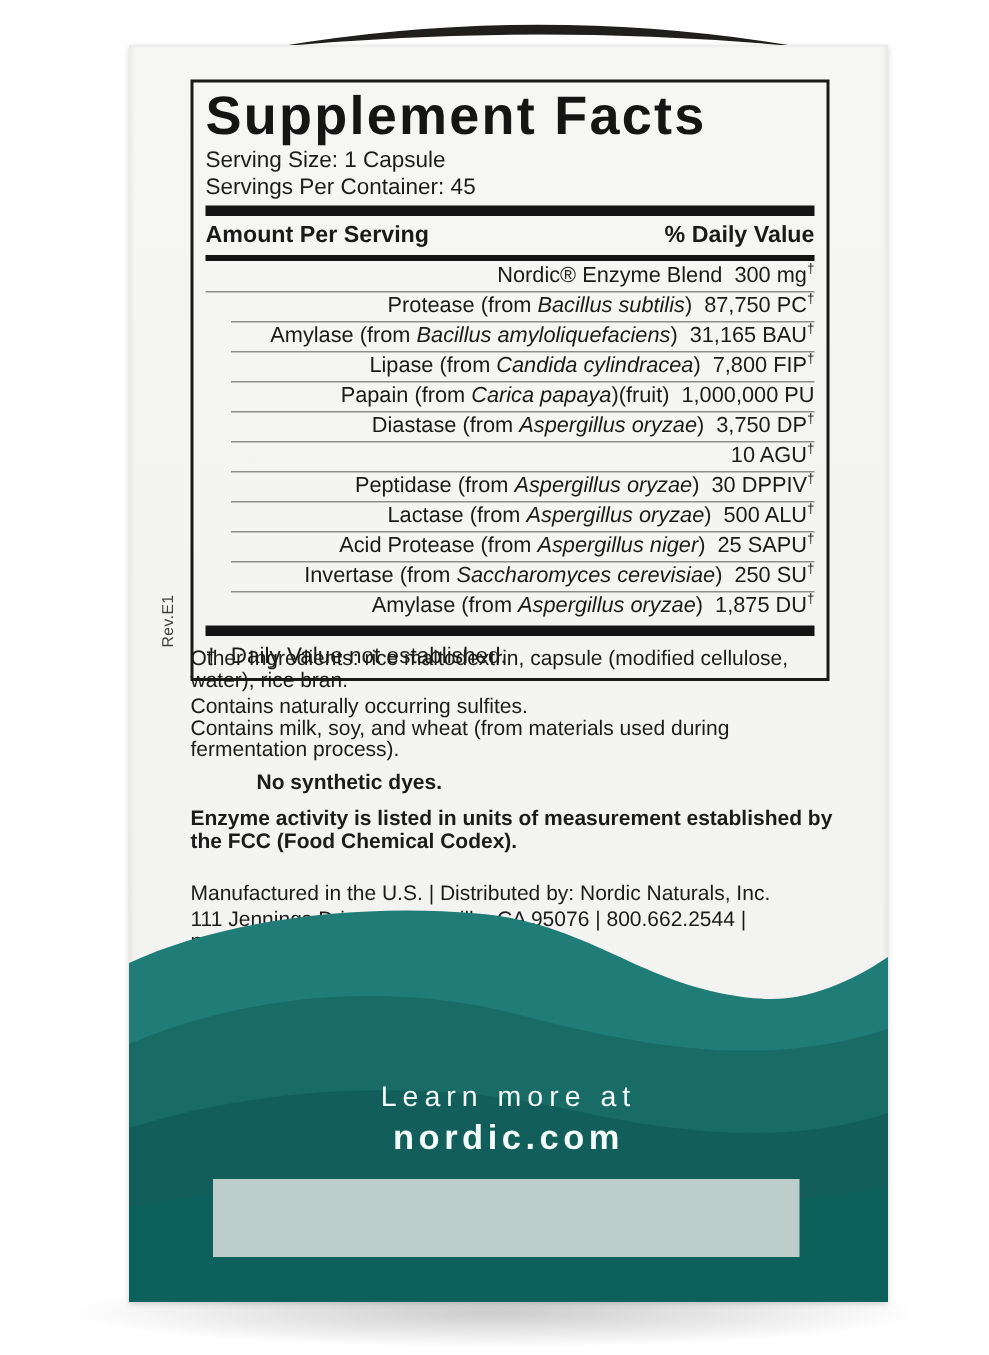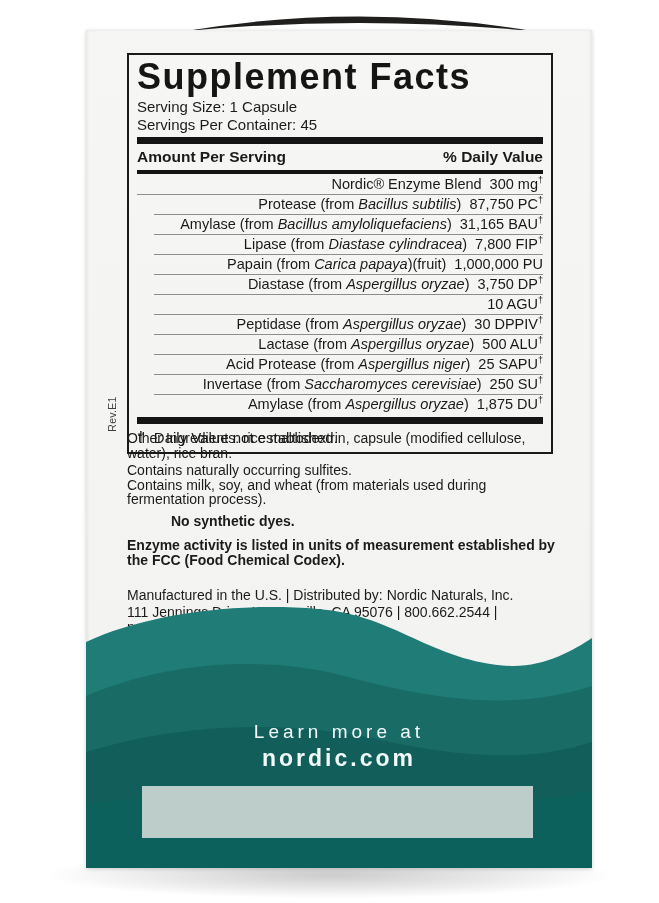--- a/index.html
+++ b/index.html
@@ -107,21 +107,21 @@
         </div>
         <div class="row sub">
           <span class="nm"><span>Protease (from </span><i>Bacillus subtilis</i><span>)</span></span>
           <span class="amt"><span>87,750 PC</span><sup>†</sup></span>
         </div>
         <div class="row sub">
           <span class="nm"><span>Amylase (from </span><i>Bacillus amyloliquefaciens</i><span>)</span></span>
           <span class="amt"><span>31,165 BAU</span><sup>†</sup></span>
         </div>
         <div class="row sub">
-          <span class="nm"><span>Lipase (from </span><i>Diastase cylindracea</i><span>)</span></span>
+          <span class="nm"><span>Lipase (from </span><i>Candida cylindracea</i><span>)</span></span>
           <span class="amt"><span>7,800 FIP</span><sup>†</sup></span>
         </div>
         <div class="row sub">
           <span class="nm"><span>Papain (from </span><i>Carica papaya</i><span>)(fruit)</span></span>
           <span class="amt"><span>1,000,000 PU</span><sup></sup></span>
         </div>
         <div class="row sub">
           <span class="nm"><span>Diastase (from </span><i>Aspergillus oryzae</i><span>)</span></span>
           <span class="amt"><span>3,750 DP</span><sup>†</sup></span>
         </div>

